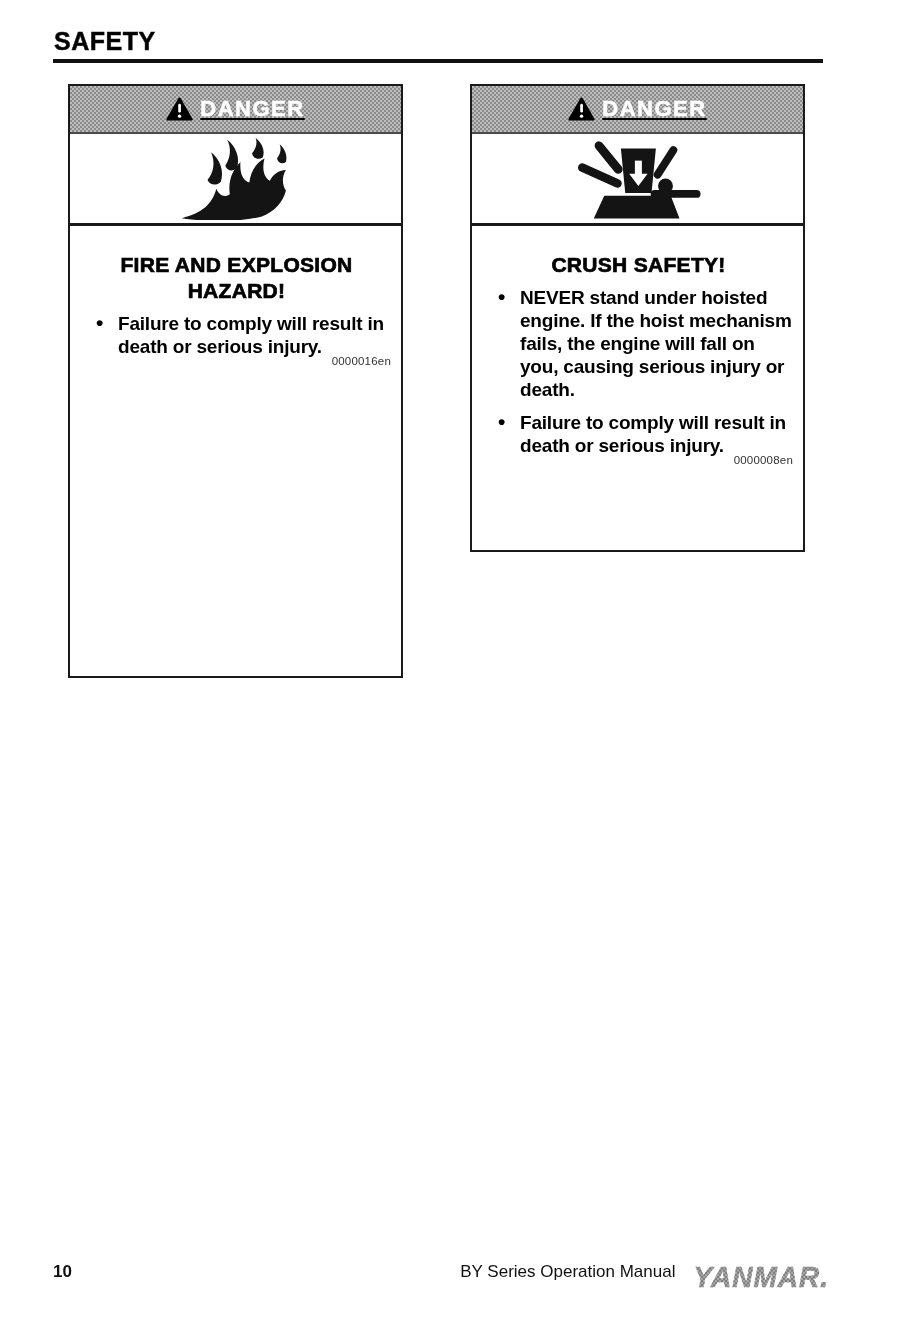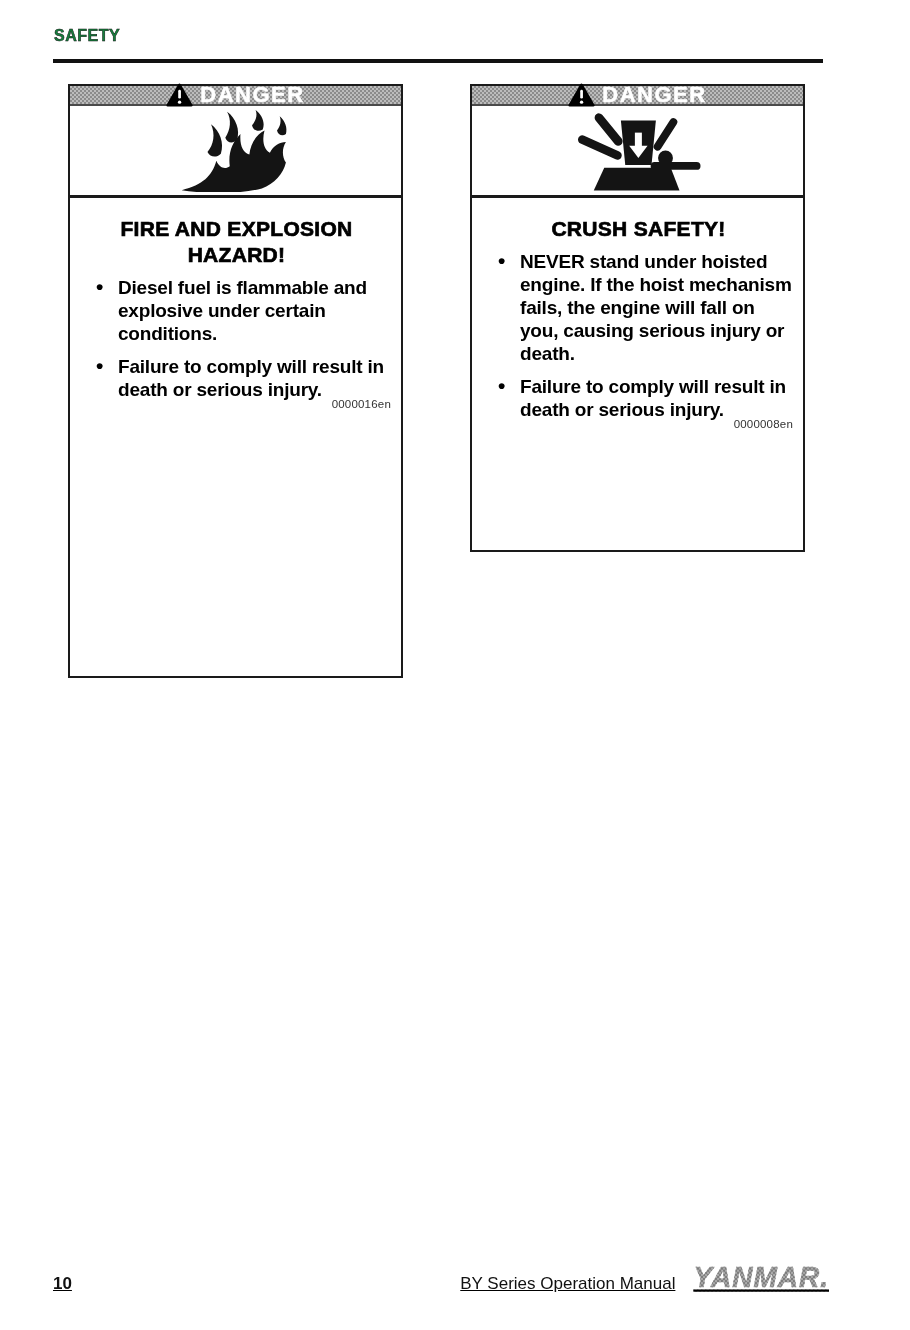--- a/index.html
+++ b/index.html
@@ -9,70 +9,71 @@
   #page {
     position:relative;
     width:910px; height:1330px;
     background:#ffffff;
     overflow:hidden;
   }
 
   
   .page-title {
     position:absolute; left:54px; top:27px;
-    font-size:16px; font-weight:700; color:#15803d;
+    font-size:25px; font-weight:700; color:#000000;
     letter-spacing:0.5px;
     -webkit-text-stroke:0.5px #111;
   }
   .header-rule {
     position:absolute; left:53px; top:59px;
     width:770px; height:0;
     border-top:4px solid #111;
   }
 
   
   .warning-box {
     position:absolute; top:84px;
     width:335px;
     border:2px solid #1a1a1a;
     background:#fff;
   }
   .warning-box.left  { left:68px;  height:594px; }
   .warning-box.right { left:470px; height:468px; }
 
   .danger-banner {
-    height:20px;
+    height:48px;
     display:flex; align-items:center; justify-content:center;
     gap:7px;
     background-color:#a3a3a3;
     background-image:
       linear-gradient(45deg,#8b8b8b 25%,transparent 25%,transparent 75%,#8b8b8b 75%),
       linear-gradient(45deg,#8b8b8b 25%,#bcbcbc 25%,#bcbcbc 75%,#8b8b8b 75%);
     background-size:4px 4px;
     background-position:0 0,2px 2px;
     border-bottom:2px solid #4a4a4a;
+    text-decoration:underline;
   }
   .danger-banner .tri { width:27px; height:24px; display:block; }
   .danger-label {
     color:#ffffff; font-size:22px; font-weight:700;
     letter-spacing:1.5px;
     -webkit-text-stroke:0.5px #fff;
   }
 
   .icon-section {
     height:92px;
     display:flex; align-items:center; justify-content:center;
     border-bottom:3px solid #1a1a1a;
     background:#fff;
   }
   .icon-section svg { display:block; }
 
   .text-section {
     position:relative;
-    padding:16px 10px 4px 12px;
+    padding:24px 10px 4px 12px;
   }
   .hazard-title {
     text-align:center;
     font-size:21px; line-height:26px;
     font-weight:700; color:#000;
     letter-spacing:0.3px;
     -webkit-text-stroke:0.7px #000;
     margin:2px 4px 8px 4px;
   }
   ul.hazard-bullets { list-style:none; padding-left:12px; }
@@ -91,21 +92,21 @@
   }
   .label-code {
     position:absolute; right:10px; bottom:5px;
     font-size:11.5px; font-weight:400; color:#333;
     letter-spacing:0.2px;
   }
 
   
   .footer {
     position:absolute; left:53px; top:1262px; width:776px;
-    display:flex; align-items:flex-end;text-decoration:underline;
+    display:flex; align-items:flex-start;
   }
   .page-number {
     font-size:17px; font-weight:700; color:#111;
   }
   .footer-spacer { flex:1; }
   .manual-title {
     font-size:17px; font-weight:400; color:#111;
   }
   .brand-logo {
     margin-left:18px;
@@ -147,21 +148,20 @@
         <path d="M4,90 C28,84 38,74 43,57 C46,65 53,67 58,63 C56,48 61,36 70,27 C69,40 73,48 80,50 C81,38 88,27 97,23 C94,34 96,44 103,48 C107,40 114,36 121,36 C116,44 117,53 121,59 C118,72 108,83 94,88 C66,95 30,94 4,90 Z"></path>
         <path d="M33,47 C40,39 42,27 37,16 C47,24 52,37 48,49 C43,54 36,53 33,47 Z"></path>
         <path d="M53,31 C59,22 60,11 55,2 C65,9 70,23 66,34 C61,38 55,37 53,31 Z"></path>
         <path d="M83,17 C88,11 89,5 87,0 C94,5 98,14 95,22 C90,25 84,23 83,17 Z"></path>
         <path d="M111,23 C115,18 116,12 114,7 C120,12 123,20 121,27 C117,30 112,28 111,23 Z"></path>
       </svg>
     </div>
     <div class="text-section">
       <div class="hazard-title">FIRE AND EXPLOSION HAZARD!</div>
       <ul class="hazard-bullets">
-        <li>Diesel fuel is flammable and explosive under certain conditions.</li>
         <li>Failure to comply will result in death or serious injury.</li>
       </ul>
       <div class="label-code">0000016en</div>
     </div>
   </div>
 
   <div class="warning-box right">
     <div class="danger-banner">
       <svg class="tri" viewBox="0 0 34 30">
         <path d="M17,2 L32,28 L2,28 Z" fill="#000" stroke="#000" stroke-width="3" stroke-linejoin="round"></path>

